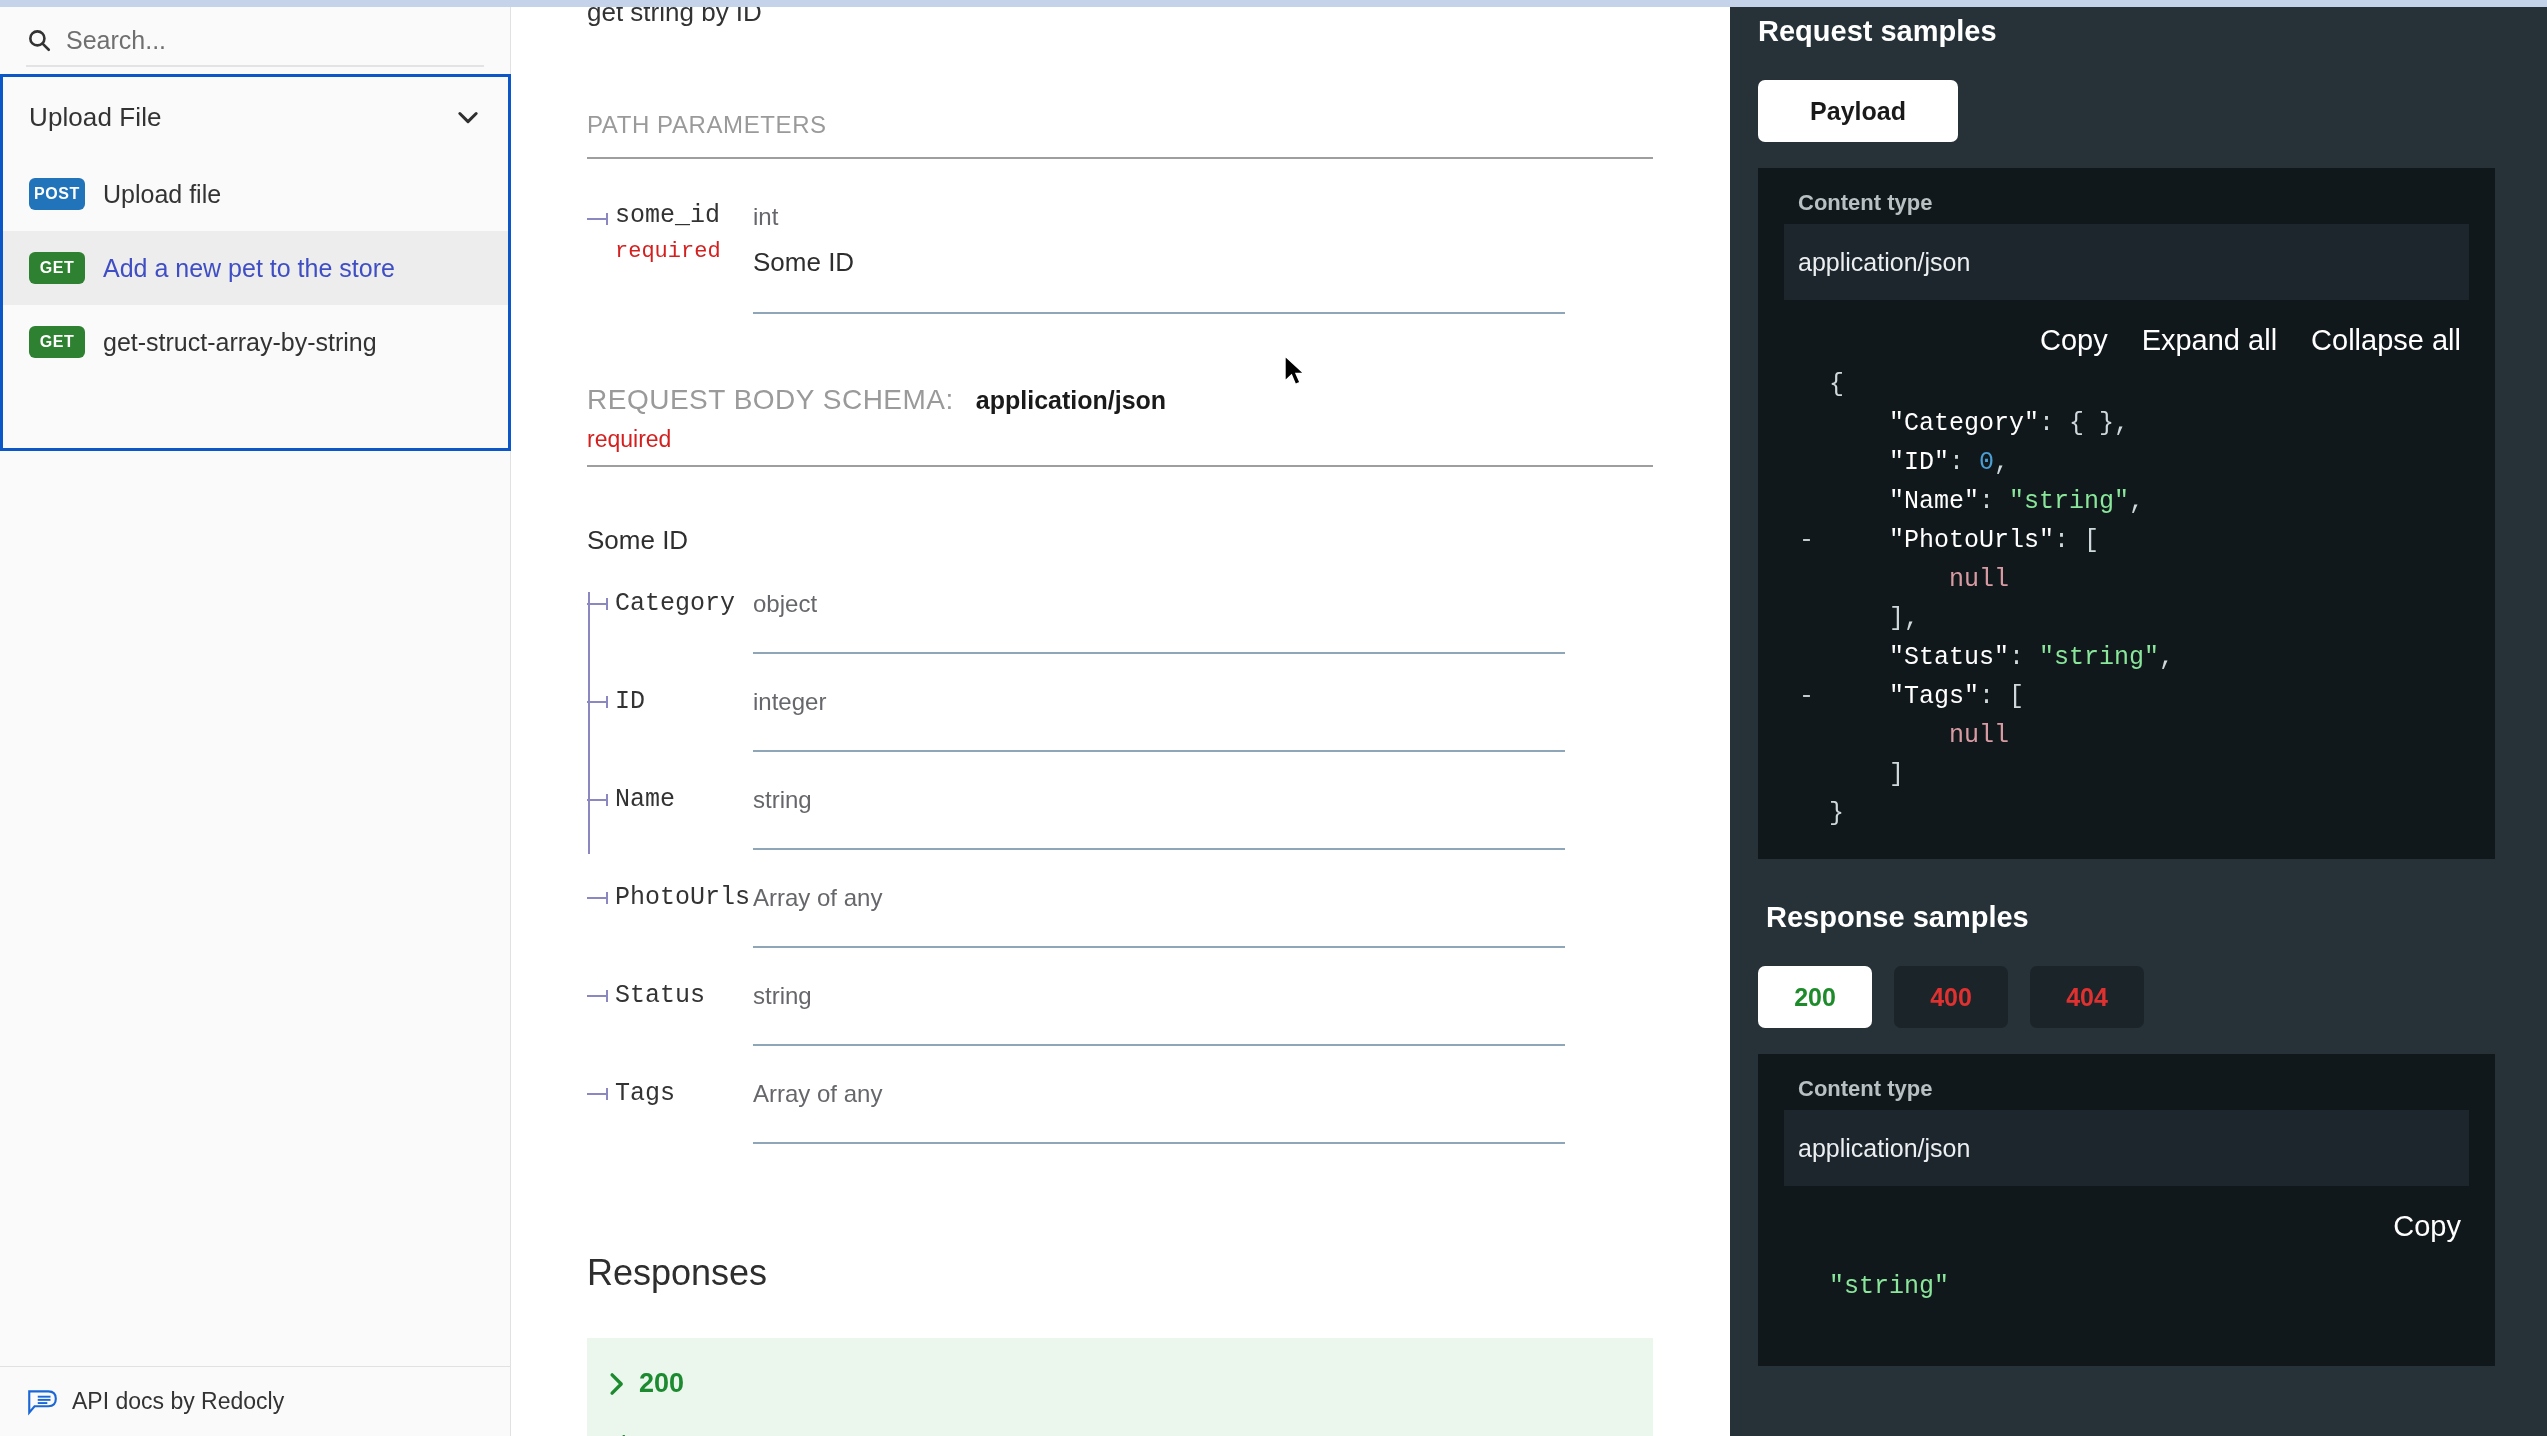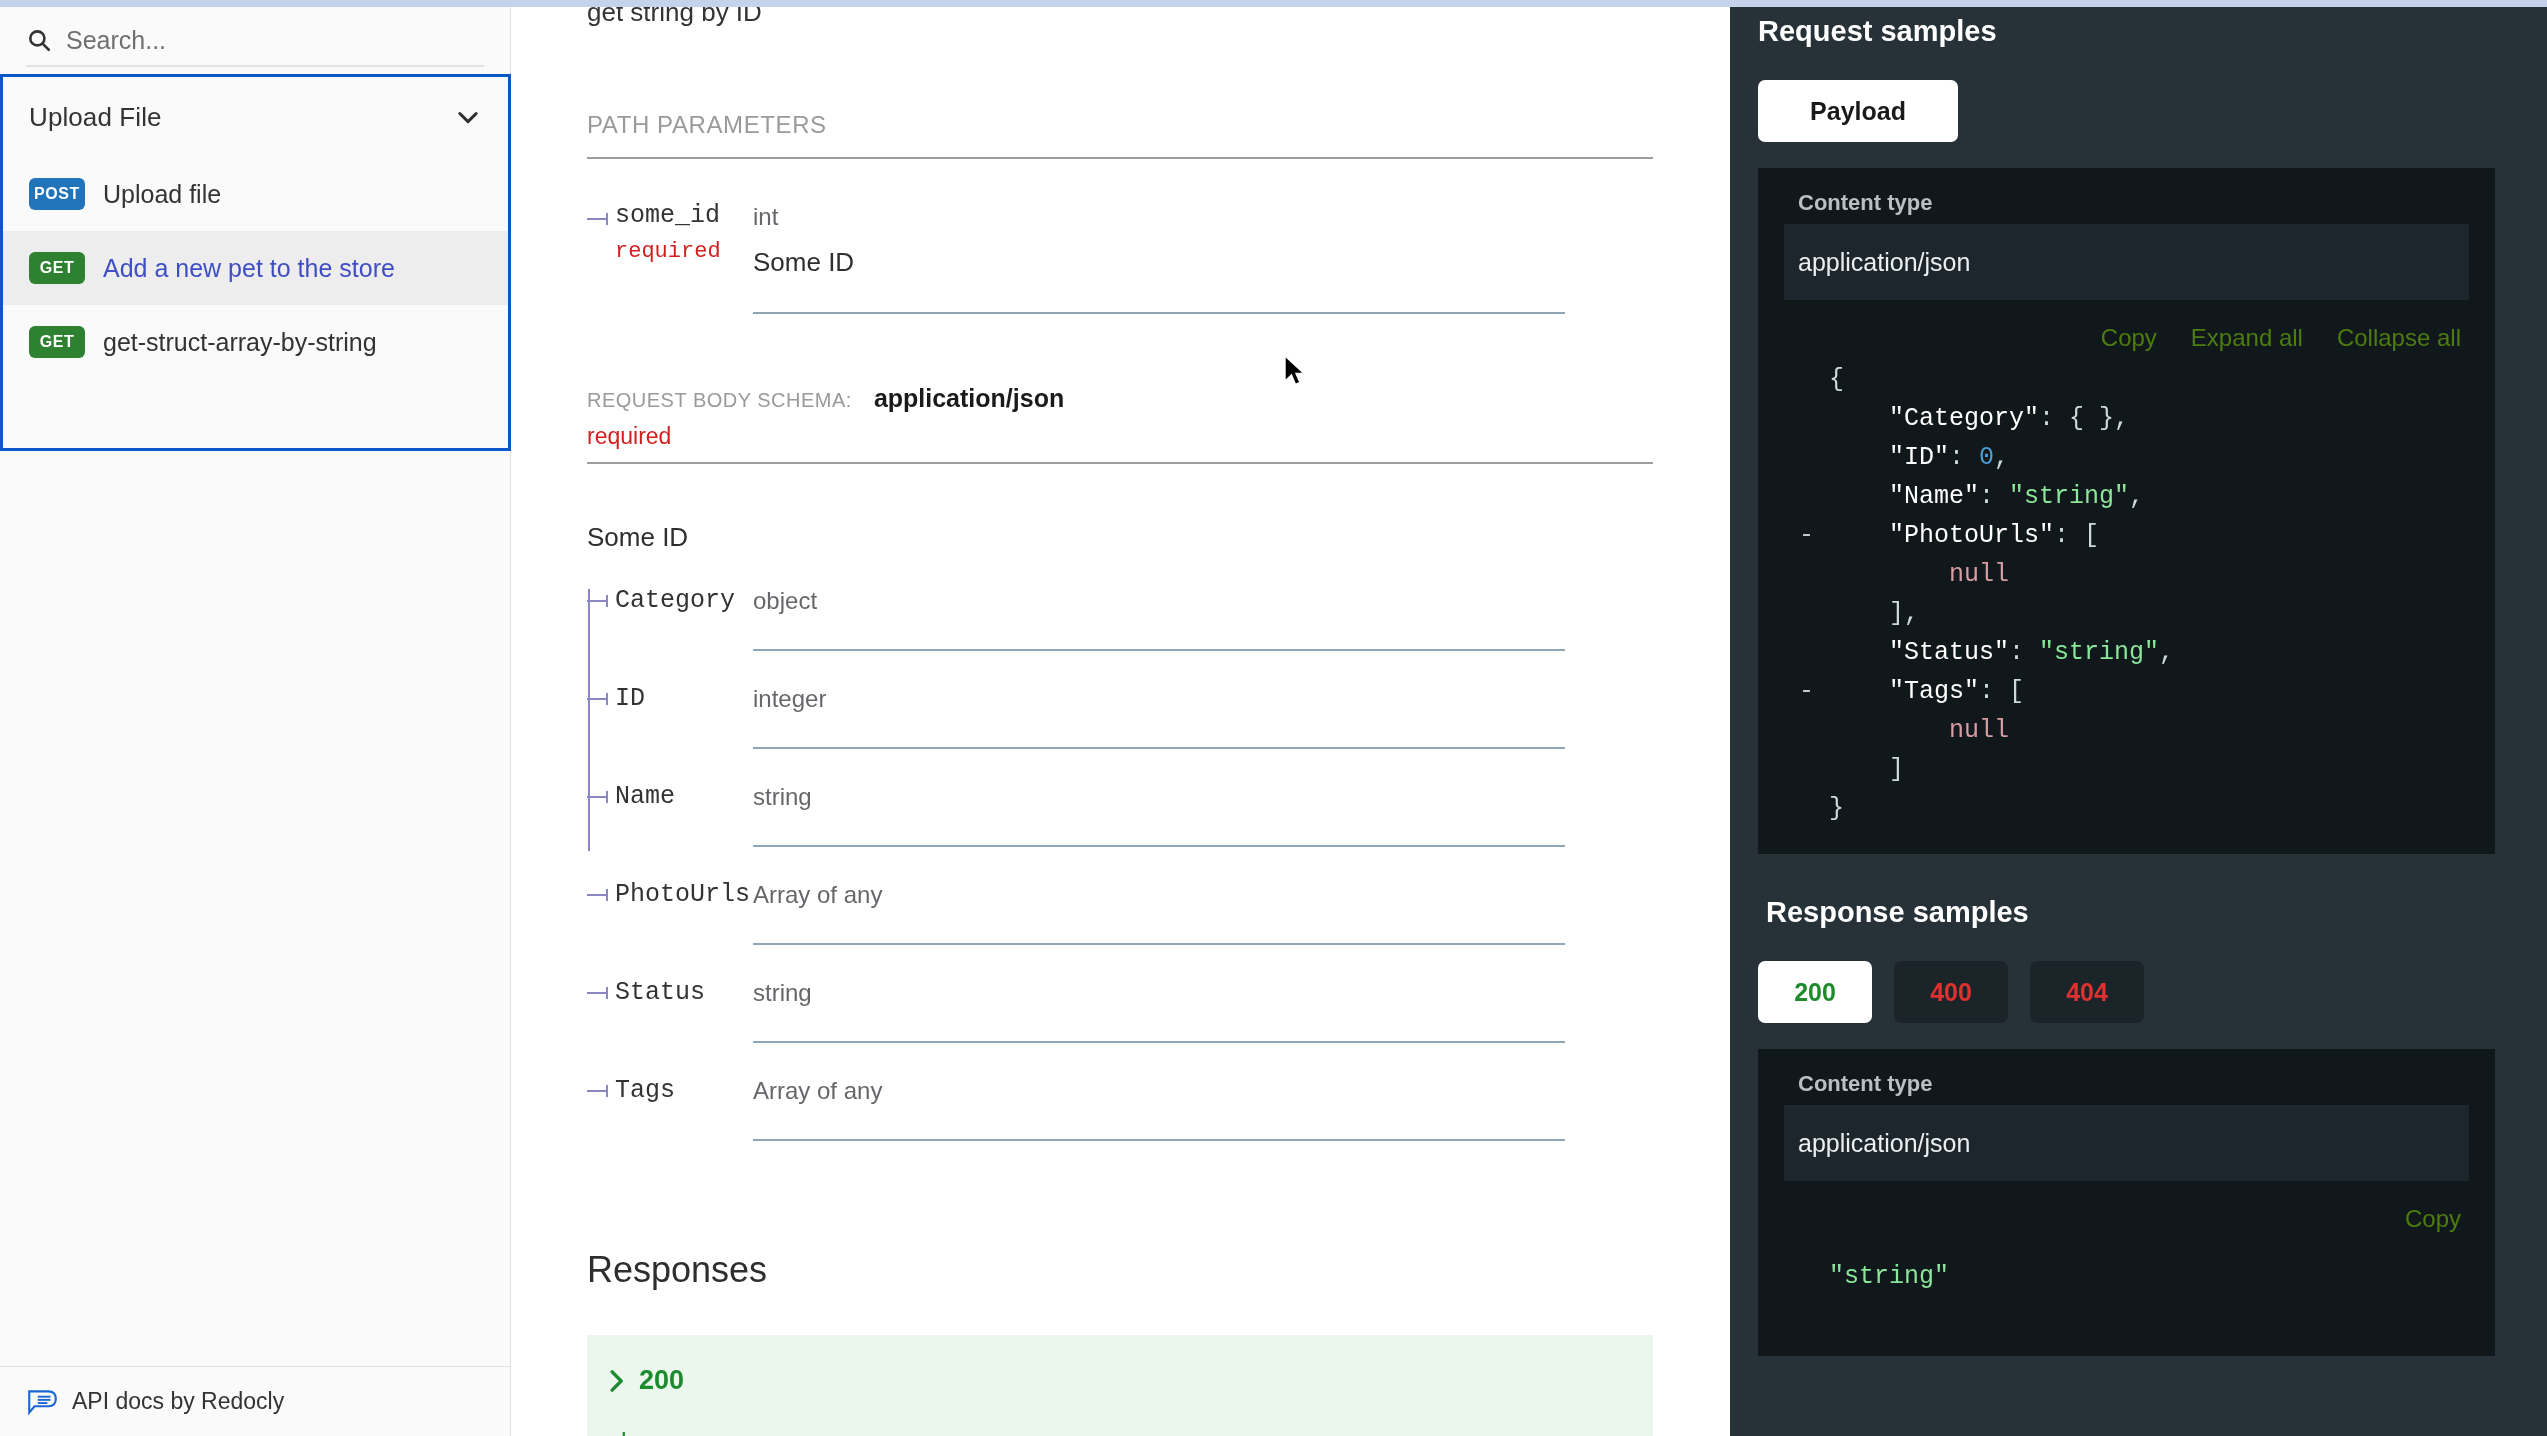--- a/index.html
+++ b/index.html
@@ -195,21 +195,21 @@
   .param-right { width: 812px; }
   .param-type { font-size: 24px; color: #66676b; line-height: 32px; }
   .param-desc { font-size: 26px; color: #2e2e2e; margin-top: 14px; }
 
   .rbs-row {
     display: flex;
     align-items: baseline;
     margin-top: 70px;
   }
   .rbs-label {
-    font-size: 20px;
+    font-size: 28px;
     letter-spacing: 0.5px;
     color: #9a9a9a;
     text-transform: uppercase;
   }
   .rbs-value { font-size: 25px; color: #1a1a1a; margin-left: 22px; font-weight: 600; }
   .rbs-required { font-size: 23px; color: #d41f1f; margin-top: 10px; }
 
   .schema-title { font-size: 26px; color: #2e2e2e; margin-top: 58px; }
 
   .schema-tree { position: relative; margin-top: 22px; }
@@ -302,22 +302,22 @@
   }
   .ct-value { color: #eceff1; font-size: 25px; }
   .code-actions {
     display: flex;
     justify-content: flex-end;
     gap: 34px;
     margin-top: 24px;
     padding-right: 8px;
   }
   .code-action {
-    color: #4d7c0f;
-    font-size: 24px;
+    color: #ffffff;
+    font-size: 29px;
     cursor: pointer;
   }
   .code-body {
     font-family: "Liberation Mono", monospace;
     font-size: 25px;
     line-height: 39px;
     margin-top: 8px;
     white-space: pre;
     color: #e0e0e0;
   }

